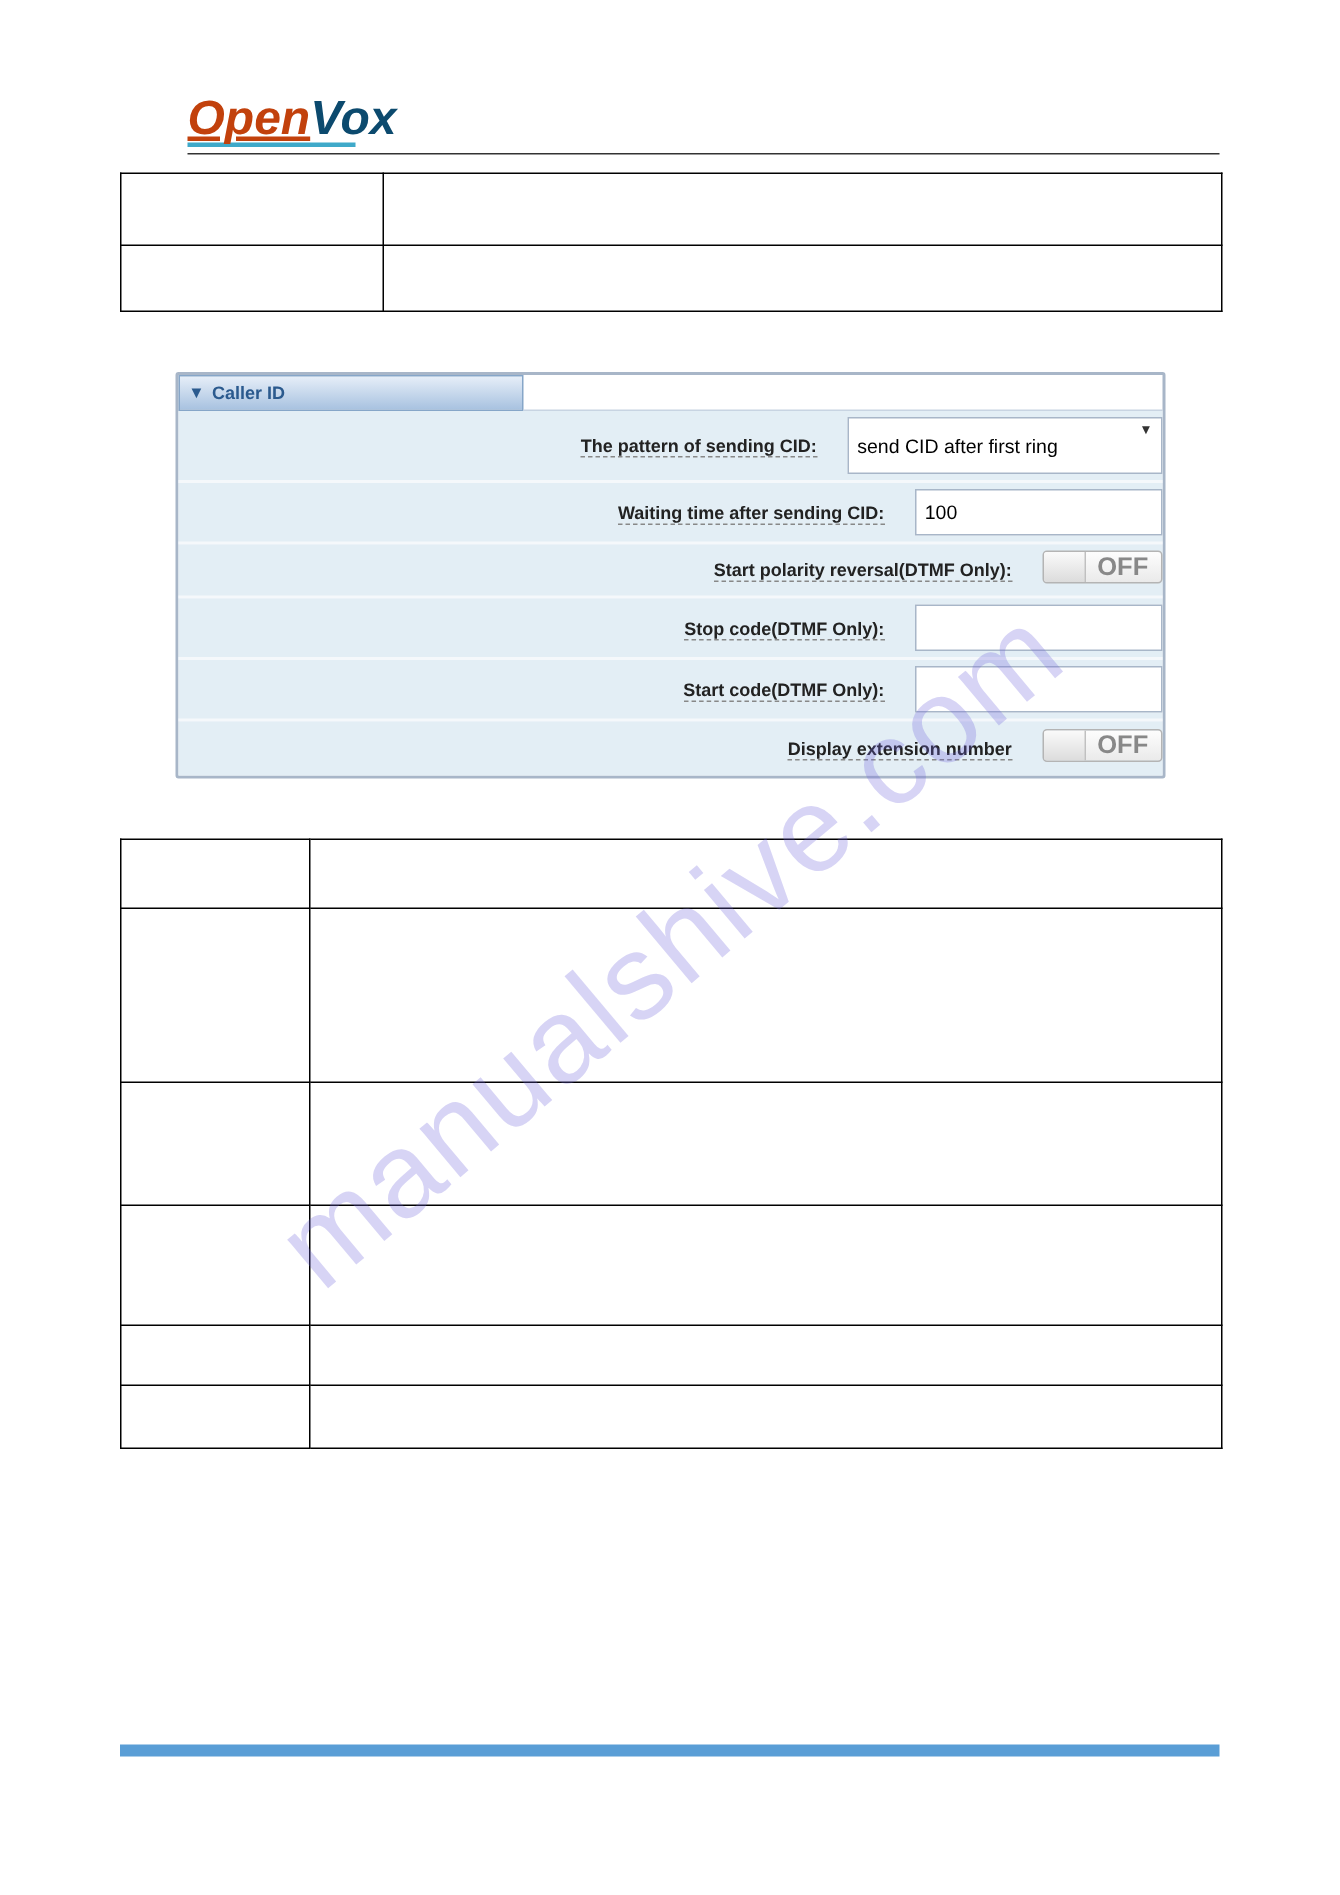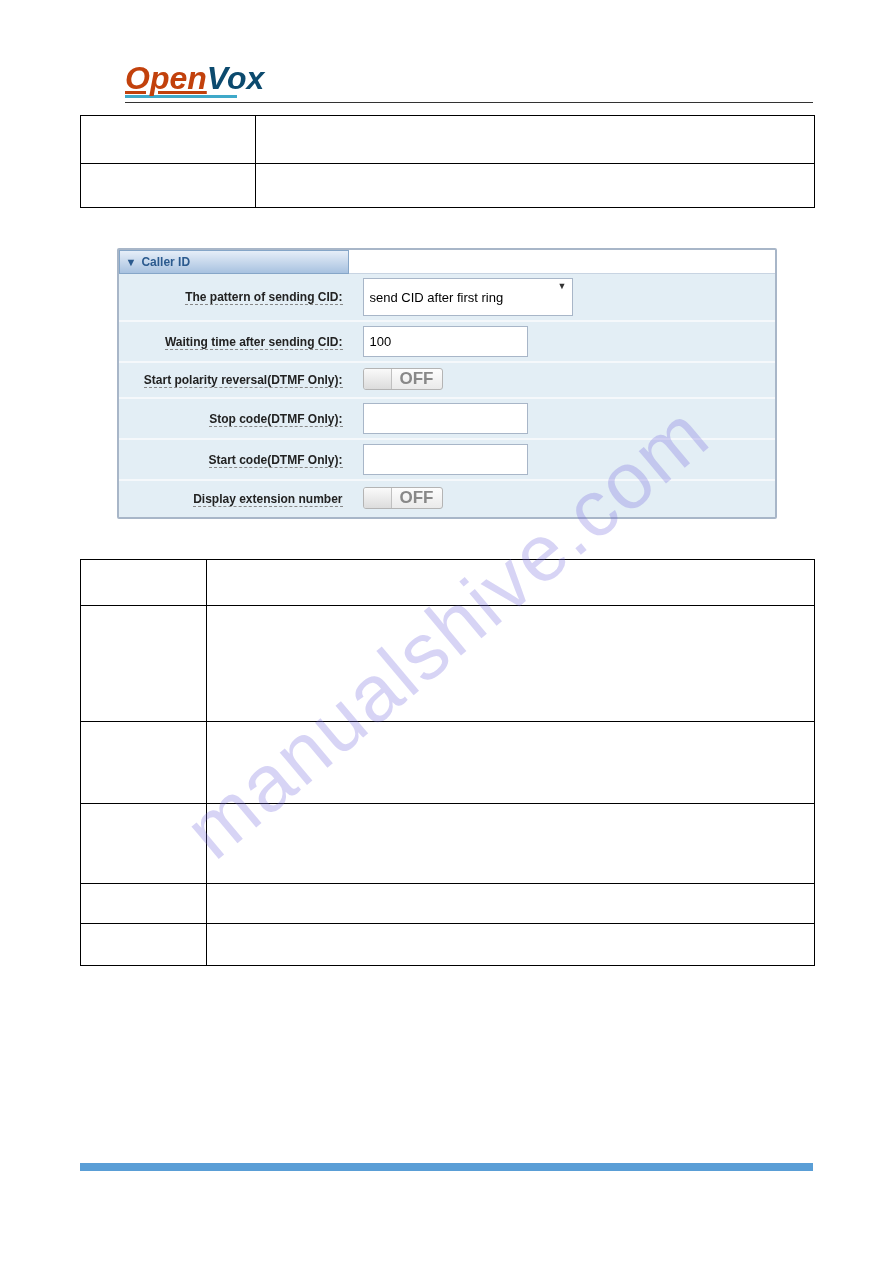--- a/index.html
+++ b/index.html
@@ -34,20 +34,21 @@
     }
     .panel-header .triangle { color: #2b5a8e; margin-right: 5px; font-size: 11px; }
     .panel-header-rest { flex: 1; border-bottom: 1px solid #c8d4e2; }
     .panel-body { }
     .panel-row {
       display: flex; align-items: center;
       background: #e3eef5;
       border-bottom: 2px solid #f5f8fb;
       min-height: 36px;
       padding: 4px 0;
+      justify-content: flex-end;
     }
     .panel-row:last-child { border-bottom: none; }
     .panel-label {
       width: 232px;
       text-align: right;
       padding-right: 8px;
       font-size: 12px;
       font-weight: bold;
       color: #222;
     }

